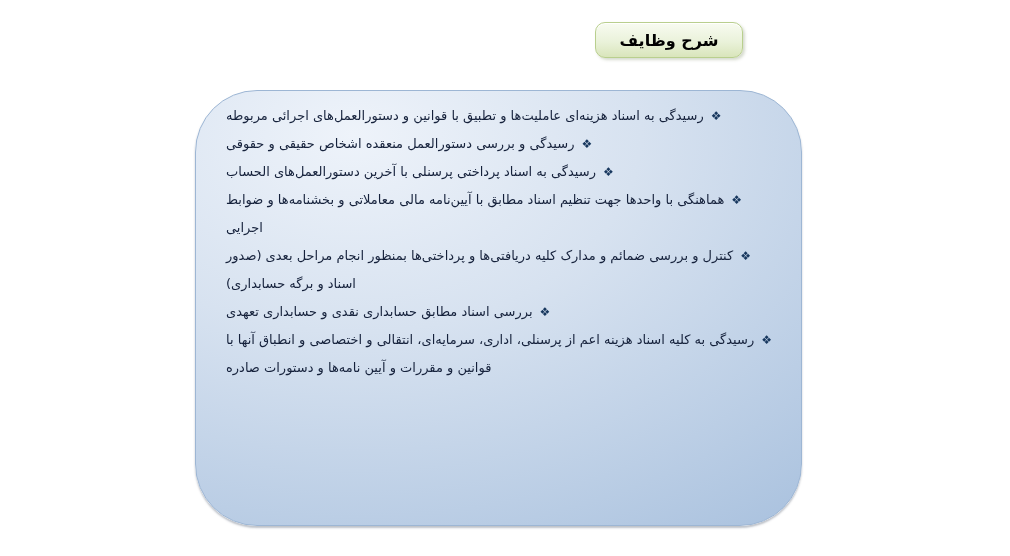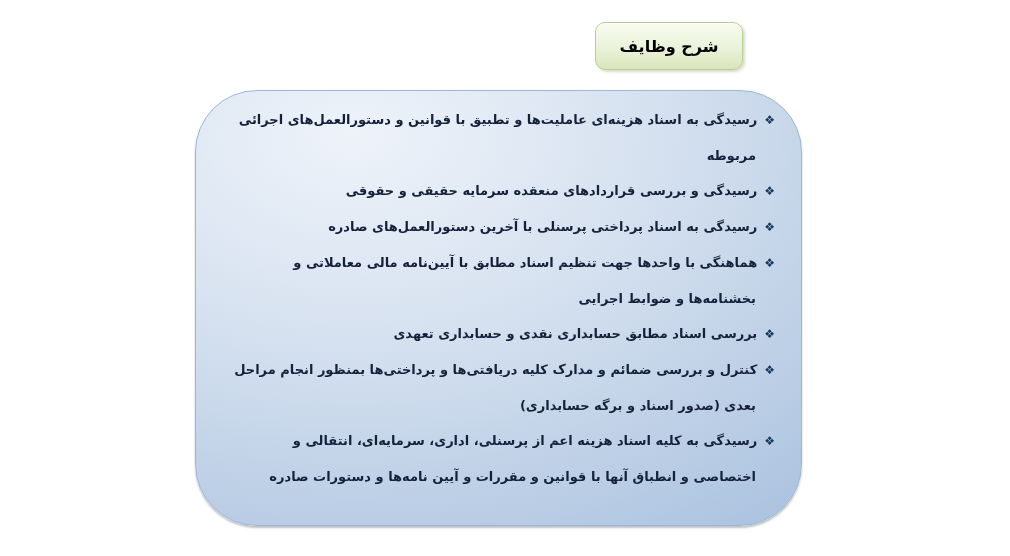--- a/index.html
+++ b/index.html
@@ -24,21 +24,21 @@
     width:1010px;
     height:556px;
     background:var(--page-bg);
     overflow:hidden;
   }
   .title-box {
     position:absolute;
     left:595px;
     top:22px;
     width:148px;
-    height:48px;
+    height:36px;
     border-radius:10px;
     border:1px solid var(--title-border);
     background:linear-gradient(to bottom, var(--title-grad-top) 0%, #eaf2da 55%, var(--title-grad-bottom) 100%);
     box-shadow: 2px 2px 3px rgba(90,110,60,0.25), inset 0 1px 0 rgba(255,255,255,0.9);
     display:flex;
     align-items:center;
     justify-content:center;
     direction:rtl;
   }
   .title-box .label {
@@ -61,24 +61,24 @@
     box-shadow: 0 2px 2px rgba(110,120,135,0.45);
   }
   .list {
     position:absolute;
     inset:0;
     padding: 11px 26px 0 30px;
     direction:rtl;
   }
   .item {
     font-size:13px;
-    font-weight:bold;
+    font-weight:normal;
     color:var(--text-color);
-    line-height:35px;
-    text-align:right;
+    line-height:28px;
+    text-align:left;
     padding-right:19px;
     text-indent:-19px;
   }
   .marker {
     color:var(--bullet-color);
     margin-left:7px;
     font-size:12px;
   }
 </style>
 </head>
@@ -88,28 +88,28 @@
 
   <div class="title-box">
     <span class="label">شرح وظایف</span>
   </div>
 
   <div class="panel">
     <div class="list" dir="rtl">
   <div class="item"><span class="marker">❖</span><span>رسیدگی به اسناد هزینه‌ای عاملیت‌ها و تطبیق با قوانین و دستورالعمل‌های اجرائی مربوطه</span></div>
 
 
-  <div class="item"><span class="marker">❖</span><span>رسیدگی و بررسی قراردادهای منعقده سرمایه حقیقی و حقوقی</span></div>
+  <div class="item"><span class="marker">❖</span><span>رسیدگی و بررسی دستورالعمل منعقده اشخاص حقیقی و حقوقی</span></div>
 
-  <div class="item"><span class="marker">❖</span><span>رسیدگی به اسناد پرداختی پرسنلی با آخرین دستورالعمل‌های صادره</span></div>
+  <div class="item"><span class="marker">❖</span><span>رسیدگی به اسناد پرداختی پرسنلی با آخرین دستورالعمل‌های الحساب</span></div>
 
 
   <div class="item"><span class="marker">❖</span><span>هماهنگی با واحدها جهت تنظیم اسناد مطابق با آیین‌نامه مالی معاملاتی و بخشنامه‌ها و ضوابط اجرایی</span></div>
 
+  <div class="item"><span class="marker">❖</span><span>کنترل و بررسی ضمائم و مدارک کلیه دریافتی‌ها و پرداختی‌ها بمنظور انجام مراحل بعدی (صدور اسناد و برگه حسابداری)</span></div>
+
   <div class="item"><span class="marker">❖</span><span>بررسی اسناد مطابق حسابداری نقدی و حسابداری تعهدی</span></div>
-
-  <div class="item"><span class="marker">❖</span><span>کنترل و بررسی ضمائم و مدارک کلیه دریافتی‌ها و پرداختی‌ها بمنظور انجام مراحل بعدی (صدور اسناد و برگه حسابداری)</span></div>
 
   <div class="item"><span class="marker">❖</span><span>رسیدگی به کلیه اسناد هزینه اعم از پرسنلی، اداری، سرمایه‌ای، انتقالی و اختصاصی و انطباق آنها با قوانین و مقررات و آیین نامه‌ها و دستورات صادره</span></div>
 </div>
   </div>
 
 </div>
 
 </body></html>

